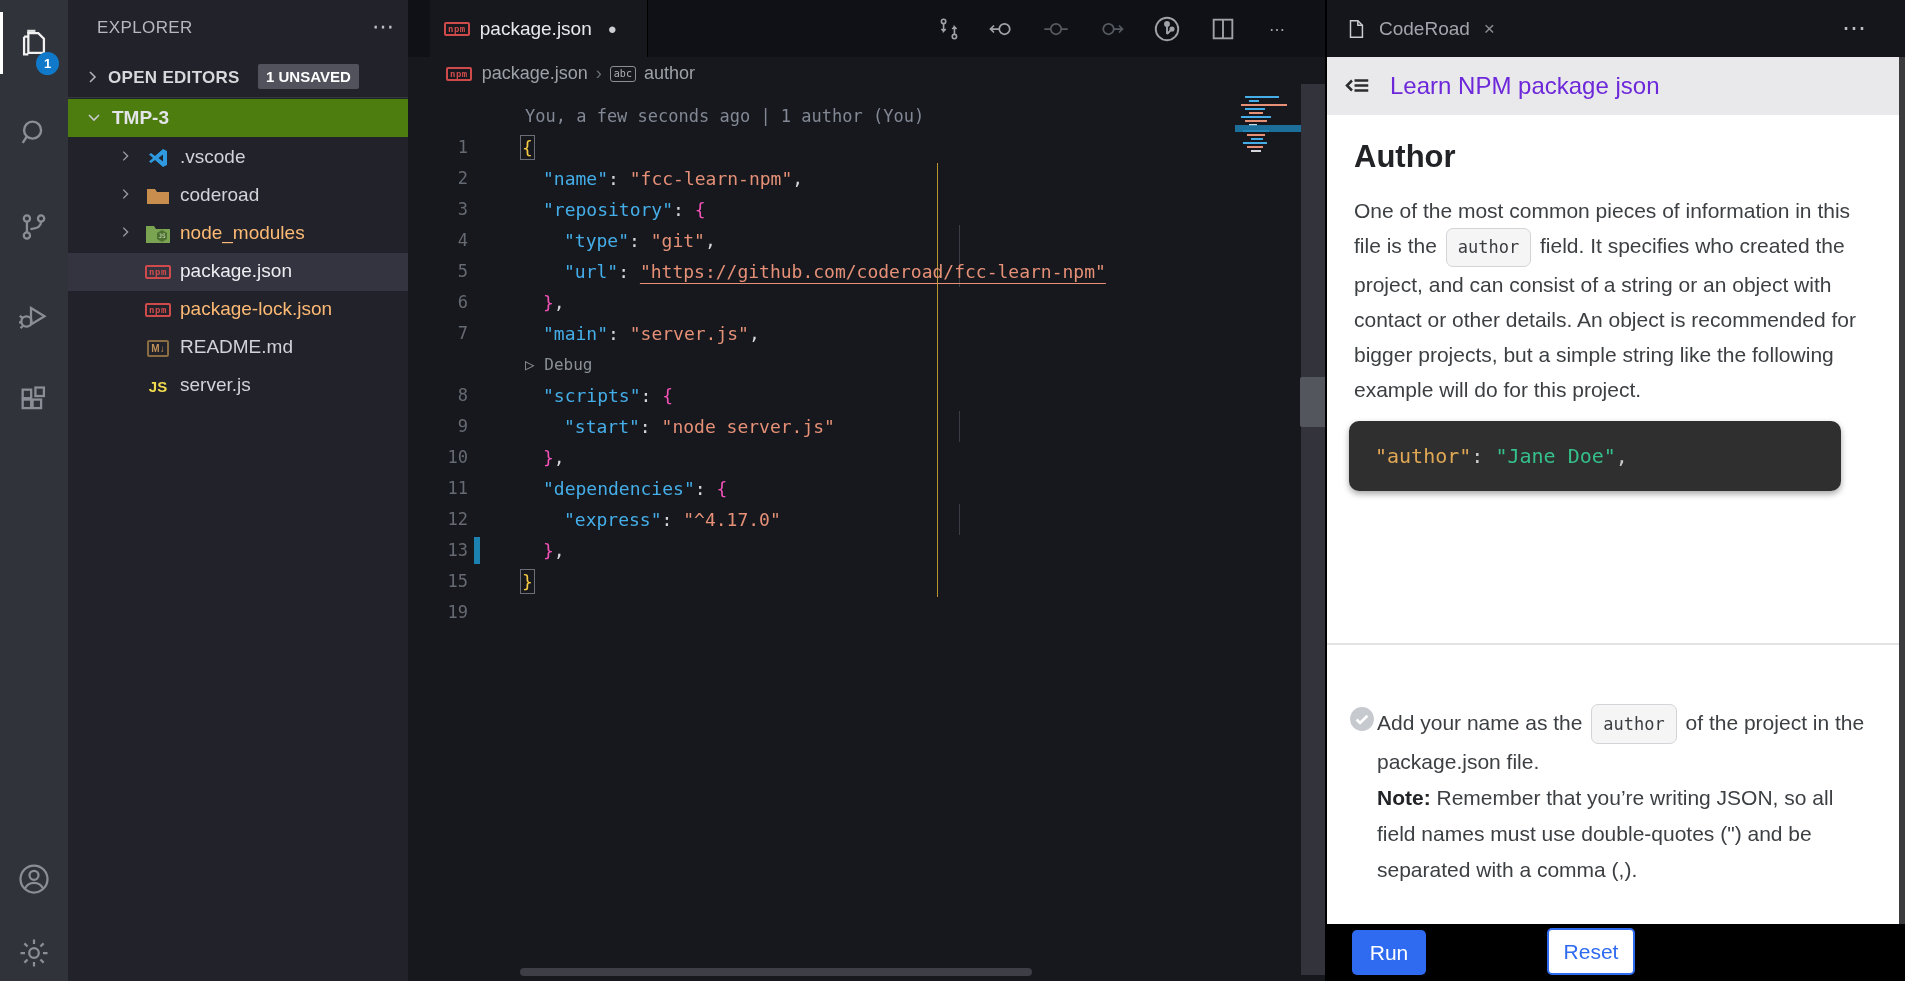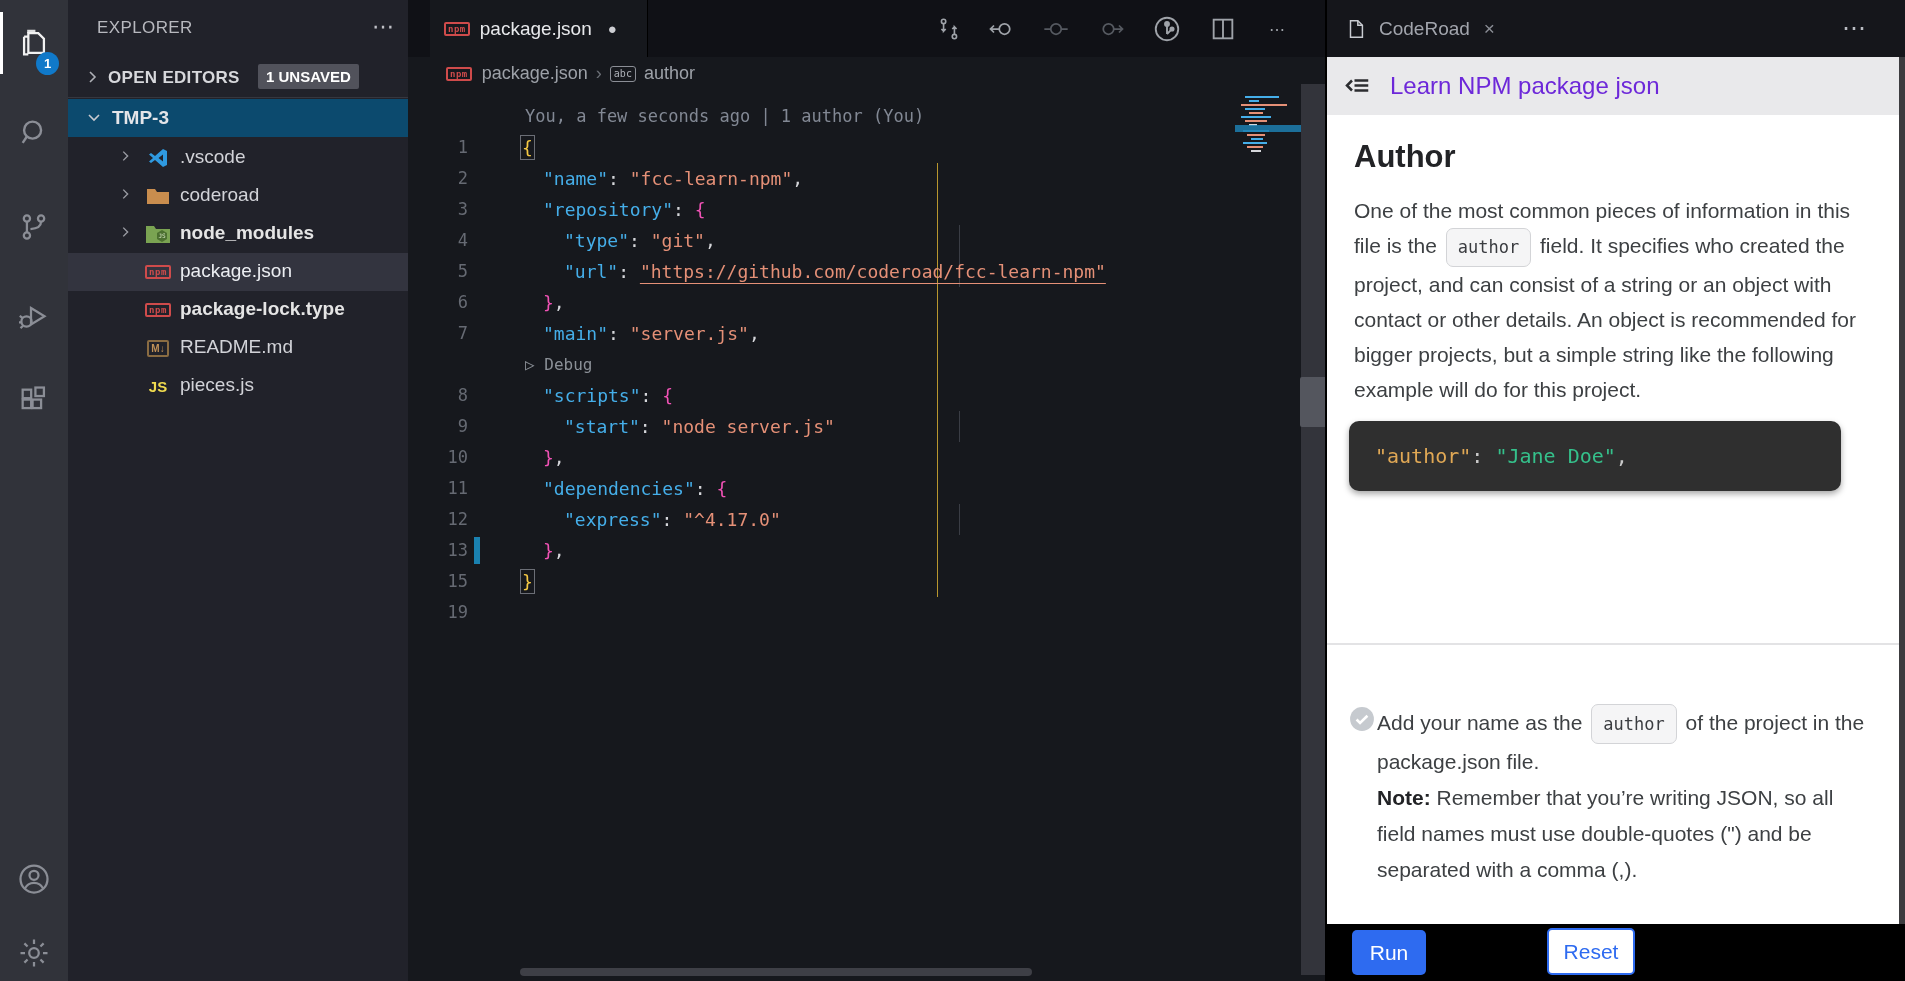--- a/index.html
+++ b/index.html
@@ -20,30 +20,30 @@
   .sidebar{position:absolute;left:68px;top:0;width:340px;height:981px;background:#21222a;color:#c9cad0;}
   .sb-header{position:absolute;left:0;top:12px;width:100%;height:32px;}
   .sb-title{position:absolute;left:29px;top:6px;font-size:17px;letter-spacing:.4px;color:#b8b9bf;}
   .sb-more{position:absolute;left:304px;top:2px;font-size:22px;color:#c0c1c7;letter-spacing:2px;}
   .oe-row{position:absolute;left:0;top:60px;width:100%;height:37px;padding-left:44px;}
   .oe-chev{position:absolute;left:16px;top:9px;color:#aeb0b6;}
   .oe-label{position:absolute;left:40px;top:8px;font-size:17px;font-weight:bold;color:#d7d8dc;letter-spacing:.3px;}
   .oe-badge{position:absolute;left:190px;top:4px;background:#51525b;color:#fff;font-size:15px;font-weight:bold;
             padding:4px 8px;border-radius:2px;}
   .sb-sep{position:absolute;left:0;top:97px;width:100%;height:1px;background:#36373f;}
-  .root-row{position:absolute;left:0;top:99px;width:100%;height:38px;background:#0c4a6e;}
+  .root-row{position:absolute;left:0;top:99px;width:100%;height:38px;background:#4d7c0f;}
   .root-chev{position:absolute;left:18px;top:10px;color:#c9cad0;}
   .root-label{position:absolute;left:44px;top:8px;font-size:19px;font-weight:bold;color:#e4e5e9;}
   .file-rows{position:absolute;left:0;top:139px;width:100%;}
   .frow{position:relative;width:100%;height:38px;}
   .frow.selected{background:#33343f;}
   .frow .chev{position:absolute;left:50px;top:10px;color:#9a9ca3;}
   .frow .ficon{position:absolute;left:77px;top:7px;width:26px;height:24px;display:flex;align-items:center;justify-content:center;}
   .frow .flabel{position:absolute;left:112px;top:7px;font-size:19px;color:#d2d3d8;white-space:nowrap;}
-  .frow.dim .flabel{color:#e5e5e5;font-weight:bold;}
+  .frow.dim .flabel{color:#fdba74;}
   .frow.selected .flabel{color:#eceef2;}
 
   .npmico{display:inline-block;border:2px solid #cf4b4b;color:#cf4b4b;font-family:"DejaVu Sans Mono",monospace;
           font-size:9px;font-weight:bold;line-height:10px;padding:0 2px;border-radius:2px;letter-spacing:.5px;}
   .mdico{display:inline-block;border:2px solid #8a6c42;color:#c09158;font-size:10px;font-weight:bold;
          line-height:13px;padding:0 2px;border-radius:2px;}
   .jsico{color:#f0db4f;font-weight:bold;font-size:15px;font-family:"Liberation Sans",sans-serif;}
 
   
   .editor{position:absolute;left:408px;top:0;width:917px;height:981px;background:#16181d;}
@@ -242,33 +242,33 @@
         <div class="frow selected">
           <span class="ficon">
             <span class="npmico">npm</span>
           </span>
           <span class="flabel">package.json</span>
         </div>
         <div class="frow dim">
           <span class="ficon">
             <span class="npmico">npm</span>
           </span>
-          <span class="flabel">package-lock.type</span>
+          <span class="flabel">package-lock.json</span>
         </div>
         <div class="frow">
           <span class="ficon">
             <span class="mdico">M↓</span>
           </span>
           <span class="flabel">README.md</span>
         </div>
         <div class="frow">
           <span class="ficon">
             <span class="jsico">JS</span>
           </span>
-          <span class="flabel">pieces.js</span>
+          <span class="flabel">server.js</span>
         </div>
       </div>
   </aside>
 
   <main class="editor">
     <div class="tabbar">
       <div class="tab">
         <span class="npmico">npm</span>
         <span class="tab-label">package.json</span>
         <span class="tab-dot">●</span>

